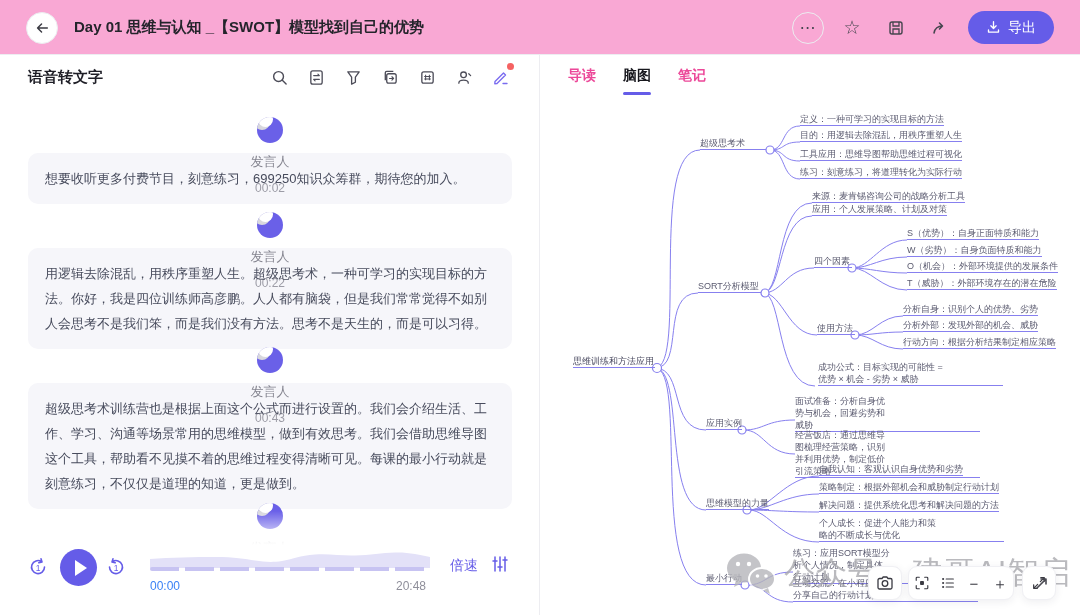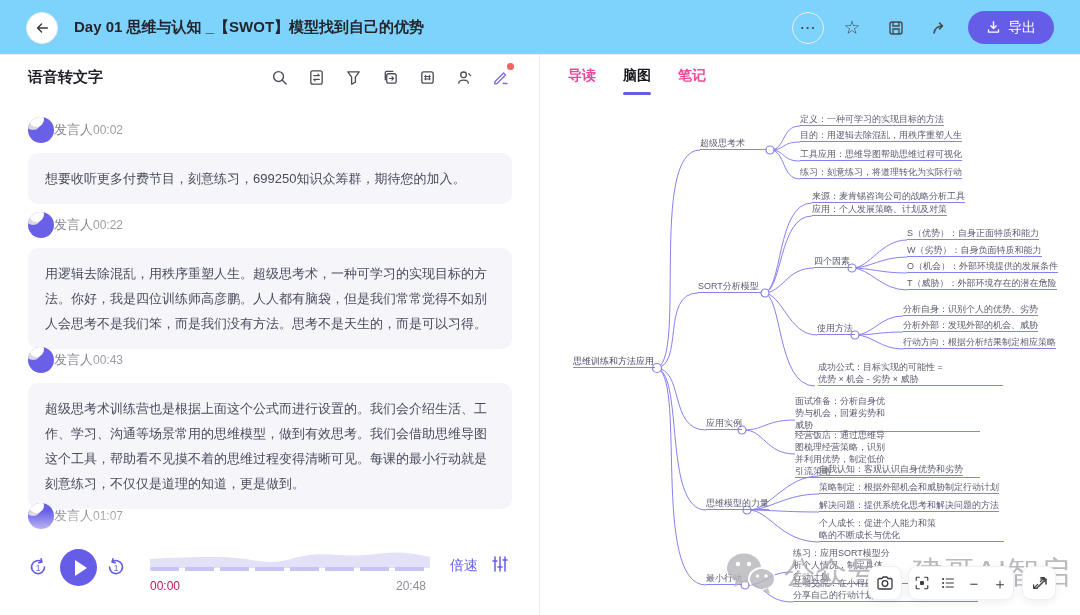--- a/index.html
+++ b/index.html
@@ -2,21 +2,21 @@
 <html><head>
 <meta charset="utf-8">
 <style>
   * { margin:0; padding:0; box-sizing:border-box; }
   html,body { width:1080px; height:615px; }
   body { position:relative; overflow:hidden; background:#fff;
          font-family:"Liberation Sans","DejaVu Sans",sans-serif; color:#2b2b33; }
 
   
   .header { position:absolute; left:0; top:0; width:1080px; height:55px;
-            background:#7dd3fc; border-bottom:1px solid #ededf1; z-index:30; }
+            background:#f9a8d4; border-bottom:1px solid #ededf1; z-index:30; }
   .back-btn { position:absolute; left:26px; top:12px; width:32px; height:32px;
               border:1px solid #ececf0; border-radius:50%; display:flex;
               align-items:center; justify-content:center; background:#fff; cursor:pointer; }
   .doc-title { position:absolute; left:74px; top:18px; font-size:15px; font-weight:600; color:#24242b; }
   .hdr-actions { position:absolute; right:26px; top:11px; display:flex; align-items:center; gap:12px; }
   .hdr-icon-btn { width:32px; height:32px; border-radius:50%; display:flex; align-items:center;
                   justify-content:center; cursor:pointer; color:#45454e; }
   .hdr-icon-btn.bordered { border:1px solid #ececf0; }
   .more-glyph { font-size:16px; letter-spacing:1px; color:#45454e; line-height:1; }
   .export-btn { height:33px; padding:0 18px; border-radius:18px; background:#655CE8; color:#fff;
@@ -26,21 +26,21 @@
   .left-panel { position:absolute; left:0; top:55px; width:540px; height:560px;
                 border-right:1px solid #ededf1; background:#fff; }
   .panel-title { position:absolute; left:28px; top:13px; font-size:15px; font-weight:700; color:#1e1e26; }
   .panel-tools { position:absolute; right:28px; top:12px; display:flex; align-items:center; gap:17px; }
   .tool-ic { width:20px; height:20px; display:flex; align-items:center; justify-content:center;
              cursor:pointer; color:#4c4c58; position:relative; }
   .red-dot { position:absolute; right:-3px; top:-4px; width:7px; height:7px; border-radius:50%;
              background:#f56262; }
 
   .message { position:absolute; left:28px; width:484px; }
-  .msg-head { display:flex; align-items:center; height:26px; }
+  .msg-head { display:flex; align-items:center; gap:10px; height:26px;flex-direction:column; }
   .avatar { width:26px; height:26px; border-radius:50%; background:#6A60E8; position:relative; overflow:hidden; flex:none; }
   .avatar:before { content:""; position:absolute; left:-3px; top:-3px; width:16px; height:16px;
                    border-radius:50%; background:#d8d8de; }
   .avatar:after { content:""; position:absolute; left:1px; top:-5px; width:15px; height:15px;
                   border-radius:50%; background:#fff; }
   .msg-speaker { font-size:13px; color:#84848f; }
   .msg-time { font-size:12px; color:#9c9ca6;text-align:center; }
   .bubble { margin-top:10px; background:#f6f6fa; border-radius:10px; padding:13px 17px;
             font-size:13px; line-height:25px; color:#474b5c; cursor:pointer; }
 
@@ -50,21 +50,21 @@
   
   .player { position:absolute; left:0; bottom:0; width:538px; height:70px; background:#fff; }
   .p-ctrl { position:absolute; color:#655CE8; cursor:pointer; }
   .play-btn { position:absolute; left:60px; top:4px; width:37px; height:37px; border-radius:50%;
               background:#655CE8; display:flex; align-items:center; justify-content:center; cursor:pointer; }
   .play-tri { width:0; height:0; border-left:12px solid #fff; border-top:8px solid transparent;
               border-bottom:8px solid transparent; margin-left:4px; }
   .waveform { position:absolute; left:150px; top:1px; width:280px; height:22px; cursor:pointer; }
   .prog-bar { position:absolute; left:150px; top:22px; width:280px; height:4px; border-radius:2px;
               background:repeating-linear-gradient(90deg,#c7c3f2 0 29px, transparent 29px 35px); cursor:pointer; }
-  .t-cur { position:absolute; left:150px; top:34px; font-size:12px; color:#be185d; }
+  .t-cur { position:absolute; left:150px; top:34px; font-size:12px; color:#3b82f6; }
   .t-tot { position:absolute; left:396px; top:34px; font-size:12px; color:#8f8f9a; }
   .speed { position:absolute; left:450px; top:12px; font-size:14px; color:#655CE8; cursor:pointer; }
   .eq { position:absolute; left:491px; top:10px; cursor:pointer; color:#655CE8; }
 
   
   .right-panel { position:absolute; left:540px; top:55px; width:540px; height:560px; background:#fff; }
   .tabs { position:absolute; left:28px; top:12px; display:flex; gap:27px; }
   .tab { font-size:14px; color:#ec4899; cursor:pointer; padding-bottom:10px; position:relative;font-weight:bold; }
   .tab.active { color:#17171d; font-weight:700; }
   .tab.active:after { content:""; position:absolute; left:0; right:0; bottom:0; height:3px;

